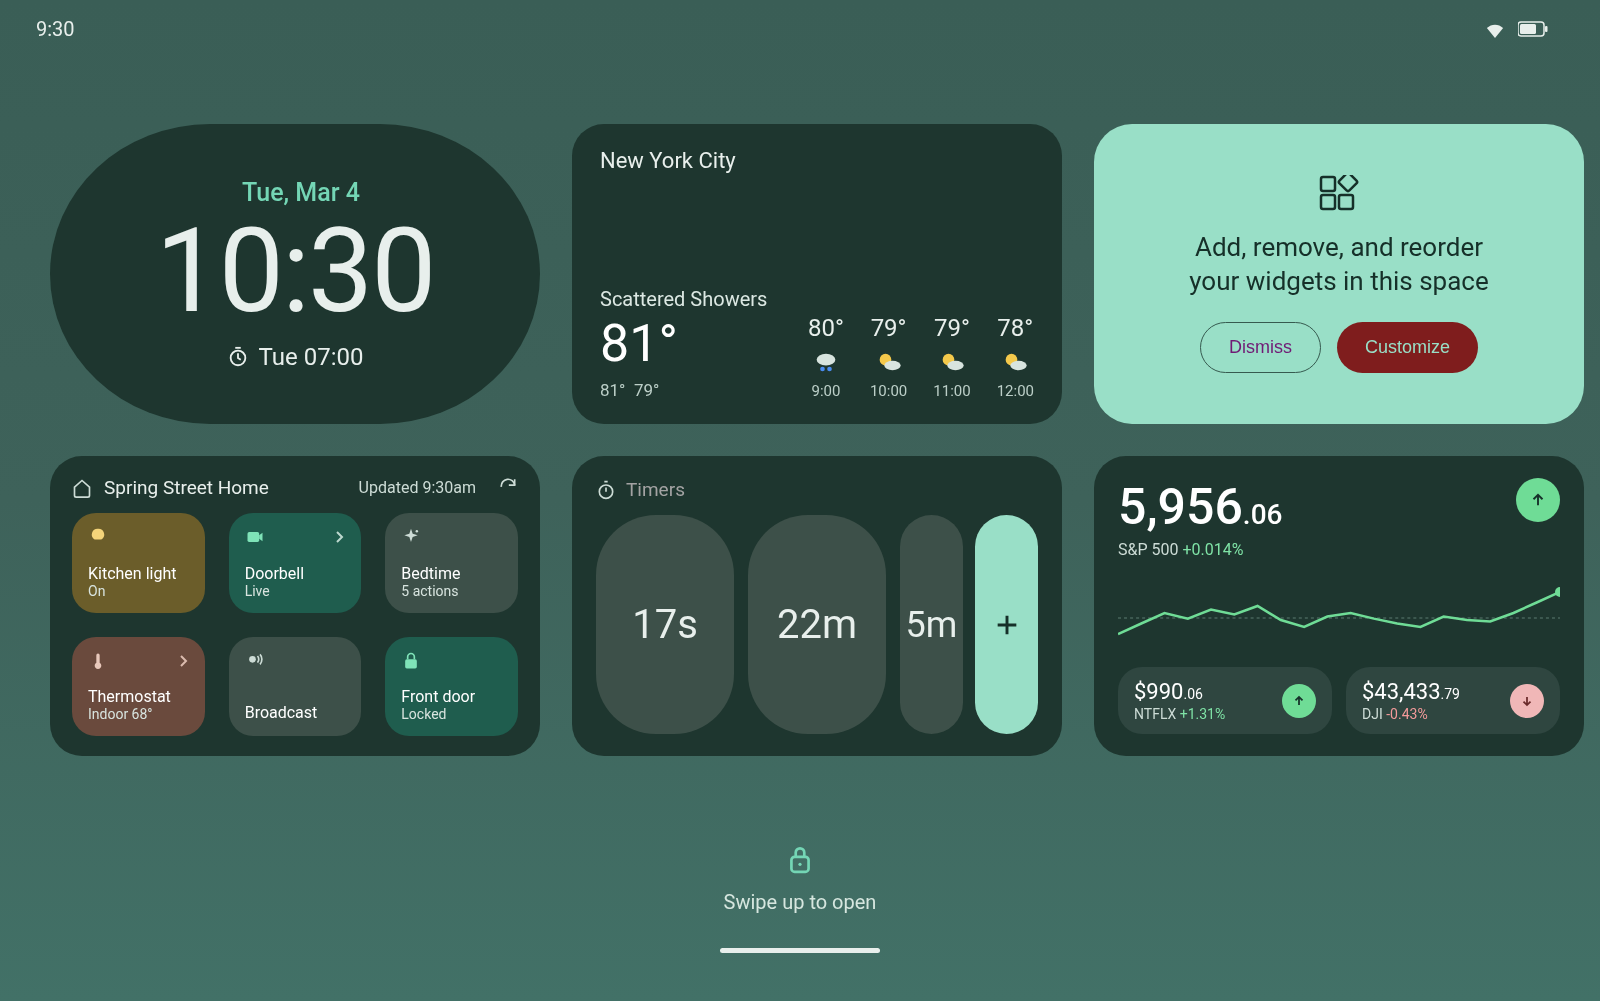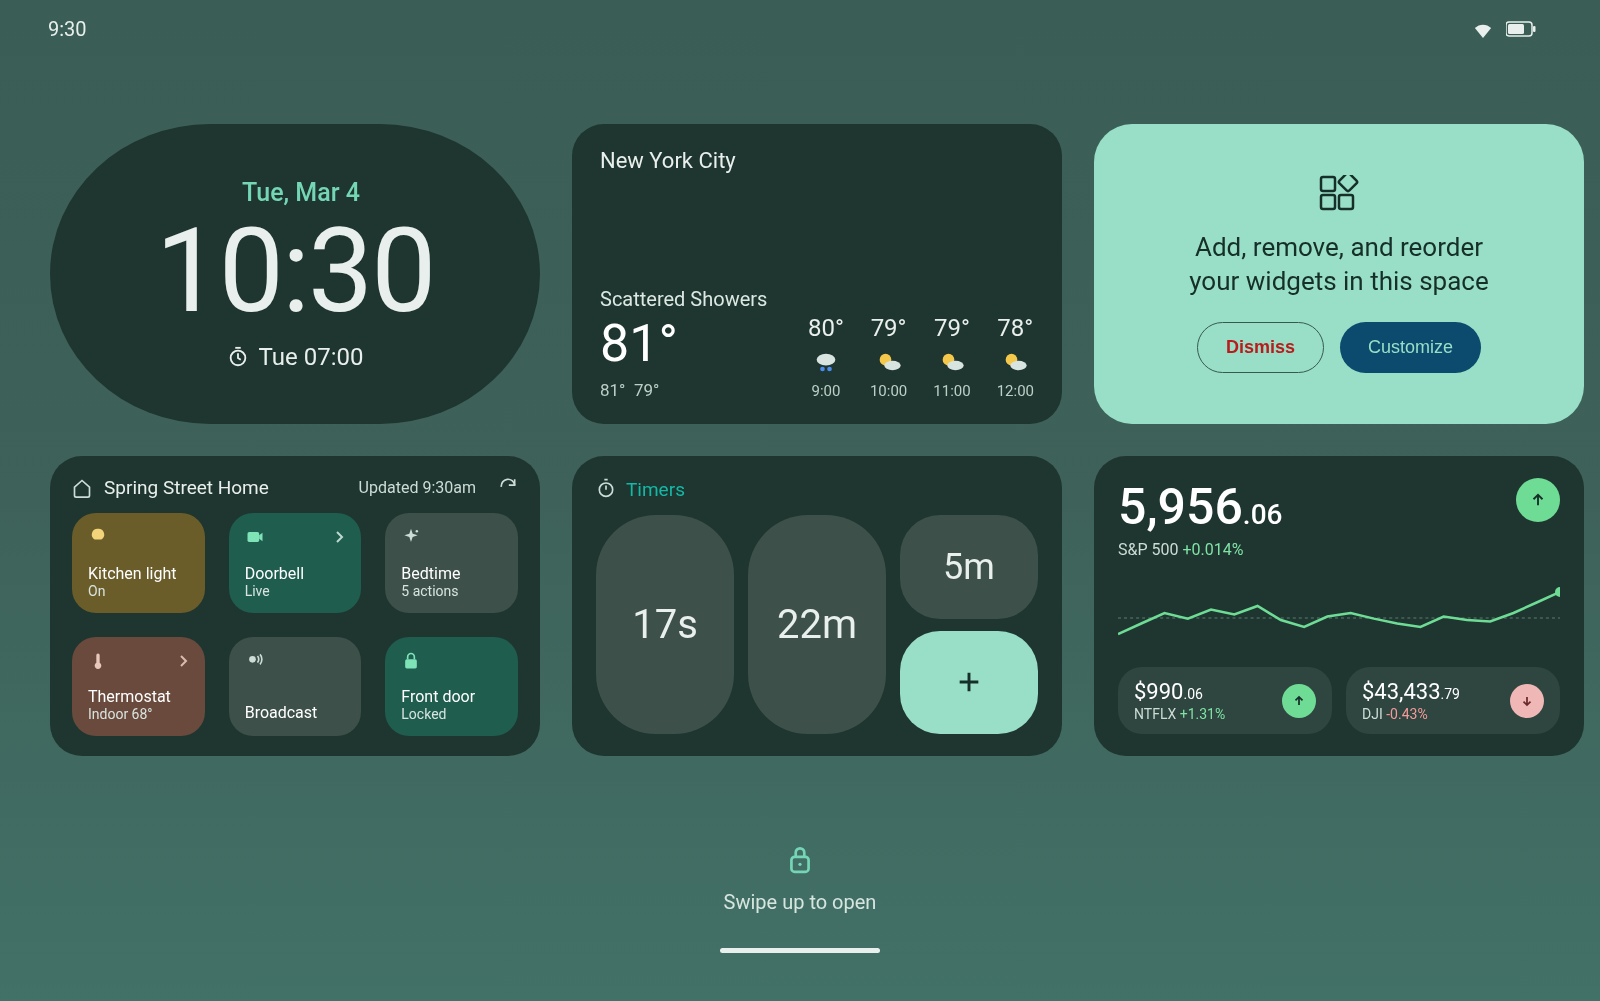--- a/index.html
+++ b/index.html
@@ -7,21 +7,21 @@
   body {
     background: linear-gradient(180deg, #3a5e56 0%, #3e625a 50%, #427167 100%);
     border-radius: 28px;
     position: relative;
     color: #e8efec;
   }
   
   .status-bar {
     position: absolute; top: 0; left: 0; right: 16px;
     height: 58px; display: flex; justify-content: space-between; align-items: center;
-    padding: 0 48px; font-size: 20px; color: #e8efec;
+    padding: 0 36px; font-size: 20px; color: #e8efec;
   }
   .status-right { display: flex; align-items: center; gap: 12px; }
   .wifi-icon svg, .battery-icon svg { display: block; }
 
   
   .grid {
     position: absolute; top: 124px; left: 50px; right: 50px;
     display: grid;
     grid-template-columns: 490px 490px 490px;
     grid-template-rows: 300px 300px;
@@ -62,25 +62,25 @@
   
   .customize {
     background: #99dfc7; border-radius: 38px;
     display: flex; flex-direction: column; align-items: center; justify-content: center;
     padding: 30px; color: #163029;
   }
   .cust-icon { margin-bottom: 16px; }
   .cust-text { font-size: 26px; text-align: center; line-height: 1.3; max-width: 320px; }
   .cust-buttons { display: flex; gap: 16px; margin-top: 24px; }
   .btn-outline {
-    border: 1.5px solid #365a4f; background: transparent; color: #b91c1c;
-    border-radius: 30px; padding: 14px 28px; font-size: 18px; cursor: pointer; font-weight: bold;
+    border: 1.5px solid #365a4f; background: transparent; color: #701a75;
+    border-radius: 30px; padding: 14px 28px; font-size: 18px; cursor: pointer;
   }
   .btn-solid {
-    border: none; background: #0c4a6e; color: #99dfc7;
+    border: none; background: #7f1d1d; color: #99dfc7;
     border-radius: 30px; padding: 14px 28px; font-size: 18px; cursor: pointer;
   }
 
   
   .home {
     background: #1e362f; border-radius: 32px; padding: 20px 22px;
     display: flex; flex-direction: column;
   }
   .home-header { display: flex; align-items: center; gap: 12px; margin-bottom: 14px; }
   .home-title { font-size: 19px; flex: 1; }
@@ -105,28 +105,28 @@
   .tile-bedtime { background: #3d5049; }
   .tile-thermo { background: #6a4a3d; }
   .tile-broadcast { background: #3d5049; }
   .tile-frontdoor { background: #1f5d4e; }
 
   
   .timers {
     background: #1e362f; border-radius: 32px; padding: 22px 24px;
     display: flex; flex-direction: column;
   }
-  .timers-header { display: flex; align-items: flex-start; gap: 10px; font-size: 19px; margin-bottom: 14px; color: #14b8a6; }
+  .timers-header { display: flex; align-items: center; gap: 10px; font-size: 19px; margin-bottom: 14px; color: #a3a3a3; }
   .timers-body { display: flex; gap: 14px; flex: 1; }
   .timer-pill {
     flex: 1; background: #3d5049; border-radius: 60px;
     display: flex; align-items: center; justify-content: center;
     font-size: 40px; color: #e8efec; cursor: pointer;
   }
-  .timer-stack { display: flex; flex-direction: column; gap: 12px; flex: 1; }
+  .timer-stack { display: flex; flex-direction: row; gap: 12px; flex: 1; }
   .timer-small {
     flex: 1; background: #3d5049; border-radius: 40px;
     display: flex; align-items: center; justify-content: center;
     font-size: 36px; color: #e8efec; cursor: pointer;
   }
   .timer-add {
     flex: 1; background: #99dfc7; border-radius: 40px;
     display: flex; align-items: center; justify-content: center;
     font-size: 40px; color: #163029; cursor: pointer;
   }

